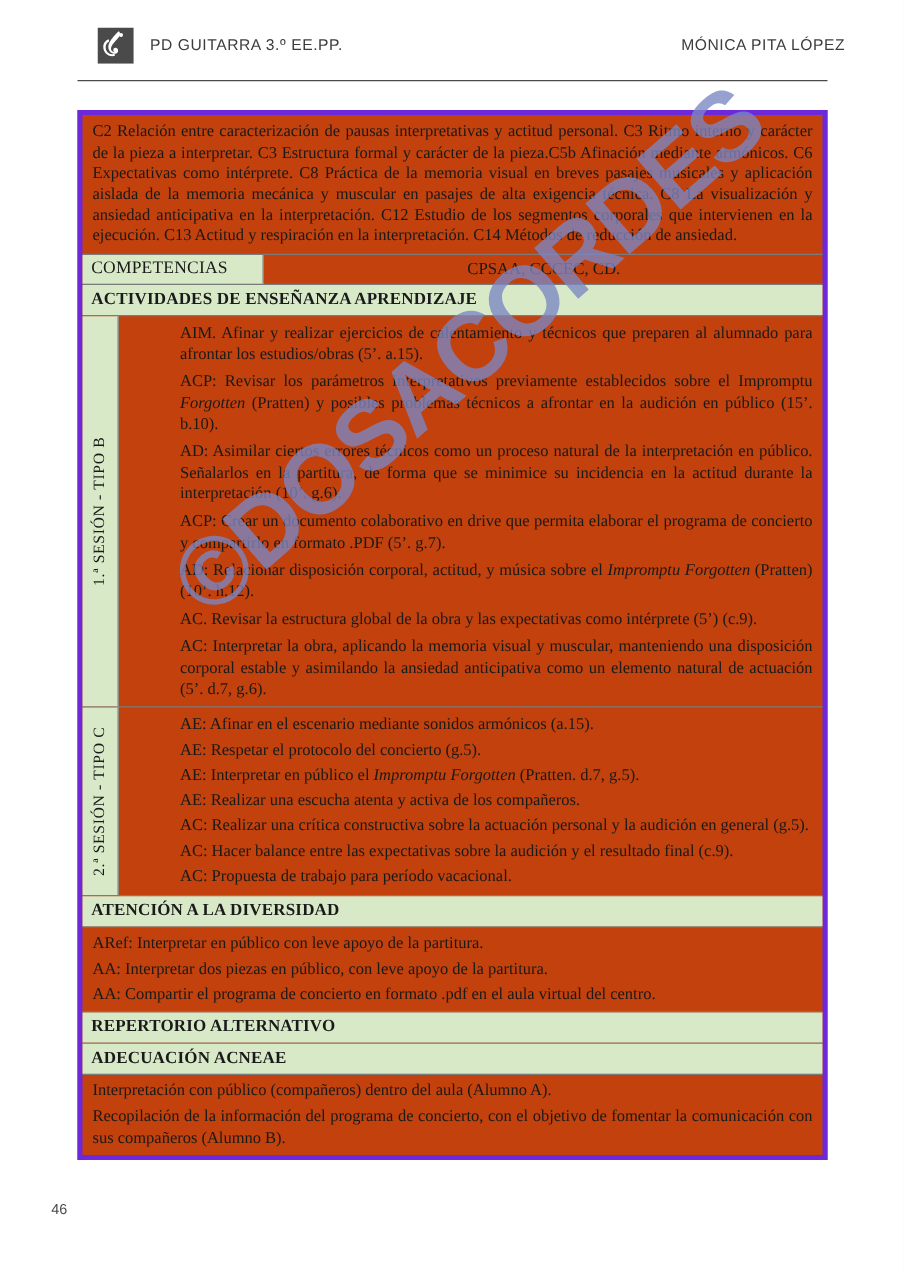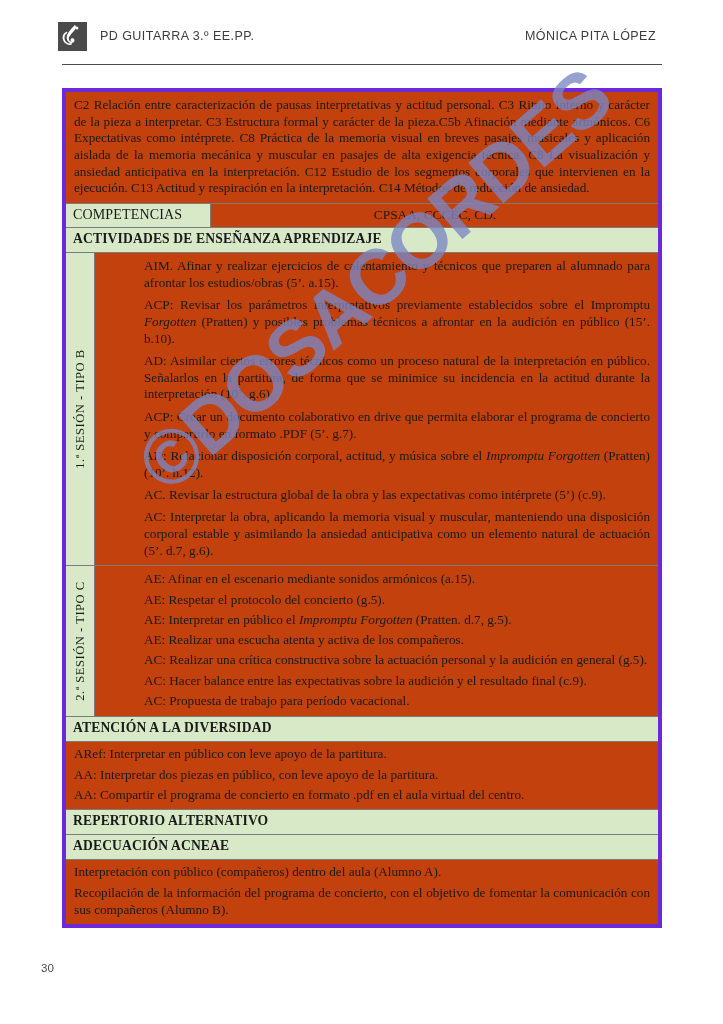--- a/index.html
+++ b/index.html
@@ -19,21 +19,21 @@
   
   .page {
     position: absolute;
     inset: 0;
     background: #ffffff;
   }
 
   
   .hdr {
     position: absolute;
-    left: 56px;
+    left: 76px;
     top: 22px;
     width: 600px;
     height: 44px;
   }
   .hdr-logo {
     position: absolute;
     left: 2px;
     top: 0px;
     width: 29px;
     height: 29px;
@@ -302,19 +302,19 @@
     </div>
     <div class="row">
       <div class="plainrow">
         <p>Interpretación con público (compañeros) dentro del aula (Alumno A).</p>
         <p>Recopilación de la información del programa de concierto, con el objetivo de fomentar la comunicación con sus compañeros (Alumno B).</p>
       </div>
     </div>
 
   </div>
 
-  <div class="pageno">30</div>
+  <div class="pageno">46</div>
 
   <div class="wm">
     <div class="wm-text">©DOSACORDES</div>
   </div>
 
 </div>
 
 </body></html>

